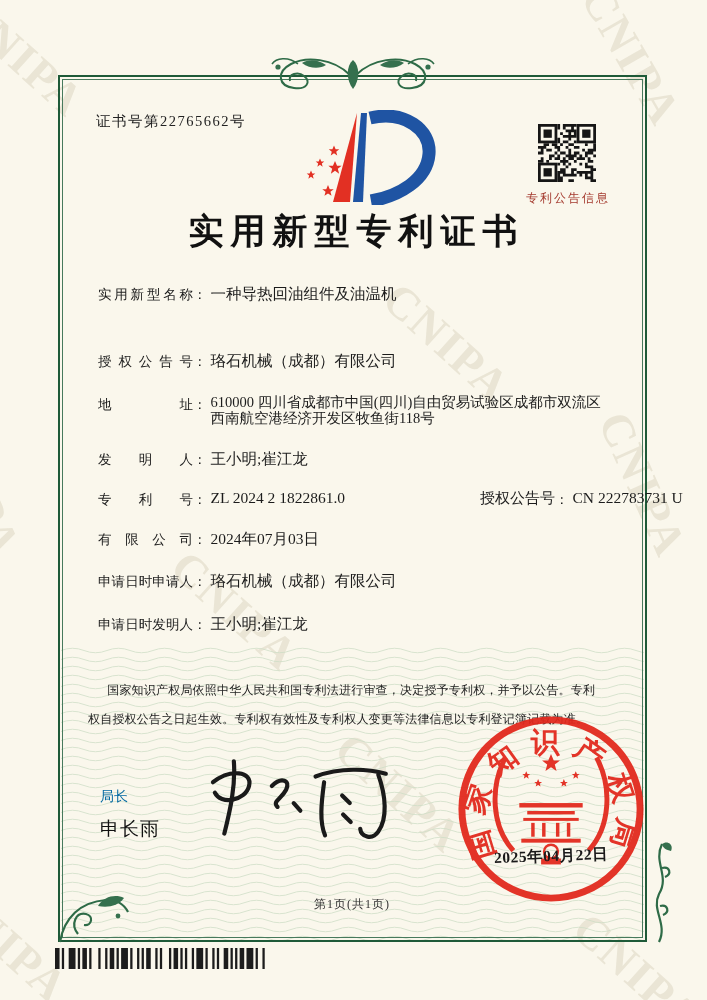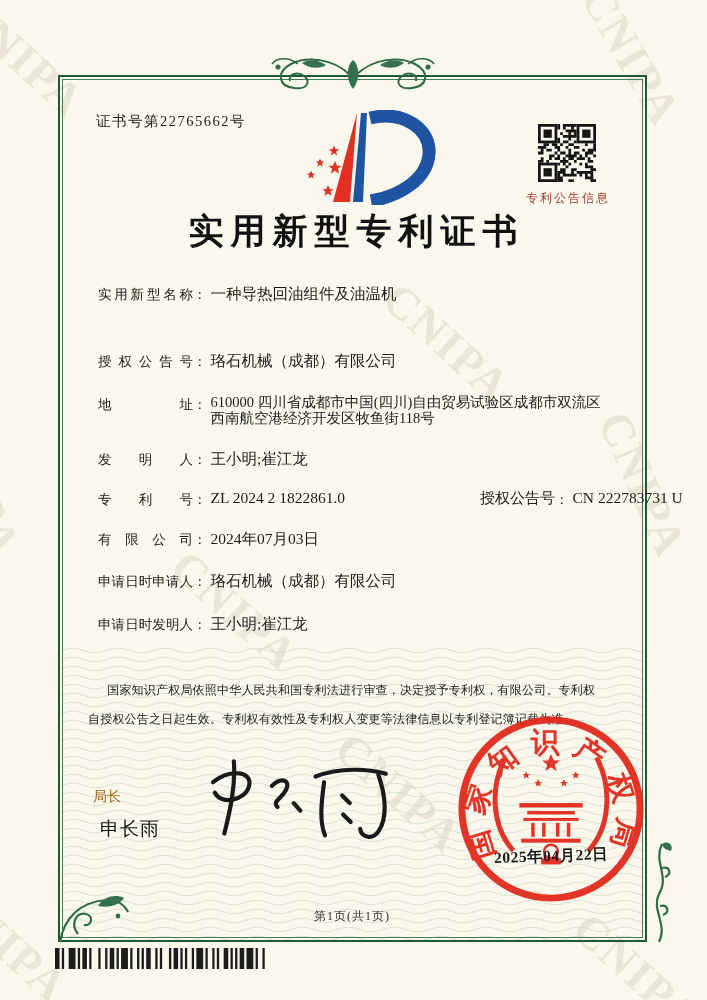--- a/index.html
+++ b/index.html
@@ -32,28 +32,28 @@
   .fcolon{font-size:13.5px;vertical-align:top;padding-top:2px;display:inline-block;}
   .fvalue{font-size:15.5px;}
   .addrval{display:inline-block;width:400px;white-space:normal;font-size:14.5px;
            line-height:16px;vertical-align:top;}
   .rcell{position:absolute;left:382px;top:0;white-space:nowrap;}
   .rlabel{font-size:15px;}
 
   .decl{left:88px;top:676px;width:514px;font-size:12px;line-height:29px;
         color:#232323;text-indent:1.6em;letter-spacing:.2px;}
 
-  .sigtitle{left:93px;top:788px;font-size:14px;font-family:"Liberation Sans",sans-serif;color:#a16207;}
+  .sigtitle{left:100px;top:788px;font-size:14px;font-family:"Liberation Sans",sans-serif;color:#0369a1;}
   .signame {left:100px;top:816px;font-size:19px;font-family:"Liberation Sans",sans-serif;color:#111;letter-spacing:1px;}
 
   .sealdate{left:462px;top:846px;width:178px;text-align:center;font-size:15.5px;
             font-weight:bold;color:#1a1a1a;letter-spacing:.5px;transform:rotate(-2deg);}
 
   .footer{left:58px;top:896px;width:588px;text-align:center;font-size:12px;color:#333;
-          letter-spacing:1px;margin-top:12px;}
+          letter-spacing:1px;}
 </style>
 </head>
 <body>
 
 <div class="page">
 
   <span class="wm" style="left:-18px;top:-14px;transform:rotate(42deg)">CNIPA</span>
   <span class="wm" style="left:616px;top:-24px;transform:rotate(60deg)">CNIPA</span>
   <span class="wm" style="left:408px;top:272px;transform:rotate(42deg)">CNIPA</span>
   <span class="wm" style="left:-30px;top:404px;transform:rotate(66deg)">CNIPA</span>
@@ -173,21 +173,21 @@
   <div class="row" style="top:571px">
     <span class="flabel">申请日时申请人</span><span class="fcolon">：</span>
     <span class="fvalue">珞石机械（成都）有限公司</span>
   </div>
   <div class="row" style="top:614px">
     <span class="flabel">申请日时发明人</span><span class="fcolon">：</span>
     <span class="fvalue">王小明;崔江龙</span>
   </div>
 
   <div class="abs decl">
-    <span>国家知识产权局依照中华人民共和国专利法进行审查，决定授予专利权，有限公司。</span><span>专利权自授权公告之日起生效。专利权有效性及专利权人变更等法律信息以专利登记簿记载为准。</span>
+    <span>国家知识产权局依照中华人民共和国专利法进行审查，决定授予专利权，并予以公告。</span><span>专利权自授权公告之日起生效。专利权有效性及专利权人变更等法律信息以专利登记簿记载为准。</span>
   </div>
 
   <div class="abs sigtitle">局长</div>
   <div class="abs signame">申长雨</div>
   <svg class="abs" style="left:195px;top:748px" width="205" height="95" viewBox="0 0 210 100">
     <g stroke="#1a1a1a" stroke-width="4.4" fill="none" stroke-linecap="round" stroke-linejoin="round">
       <path d="M38,14 C40,40 34,66 28,90"></path>
       <path d="M16,36 C34,22 58,24 54,40 C50,56 24,60 18,47"></path>
       <path d="M78,40 C88,30 98,34 93,44 C88,54 78,56 84,62"></path>
       <path d="M101,58 L108,66"></path>

